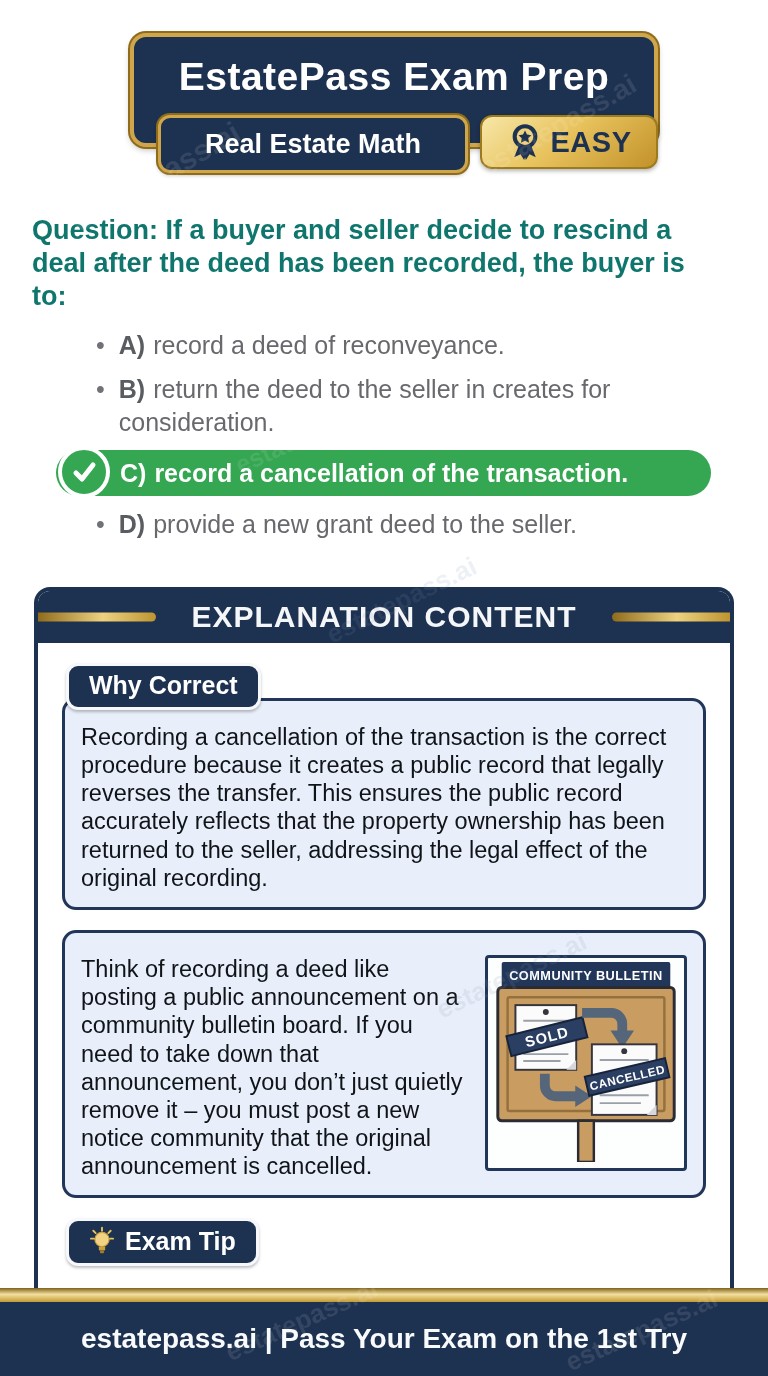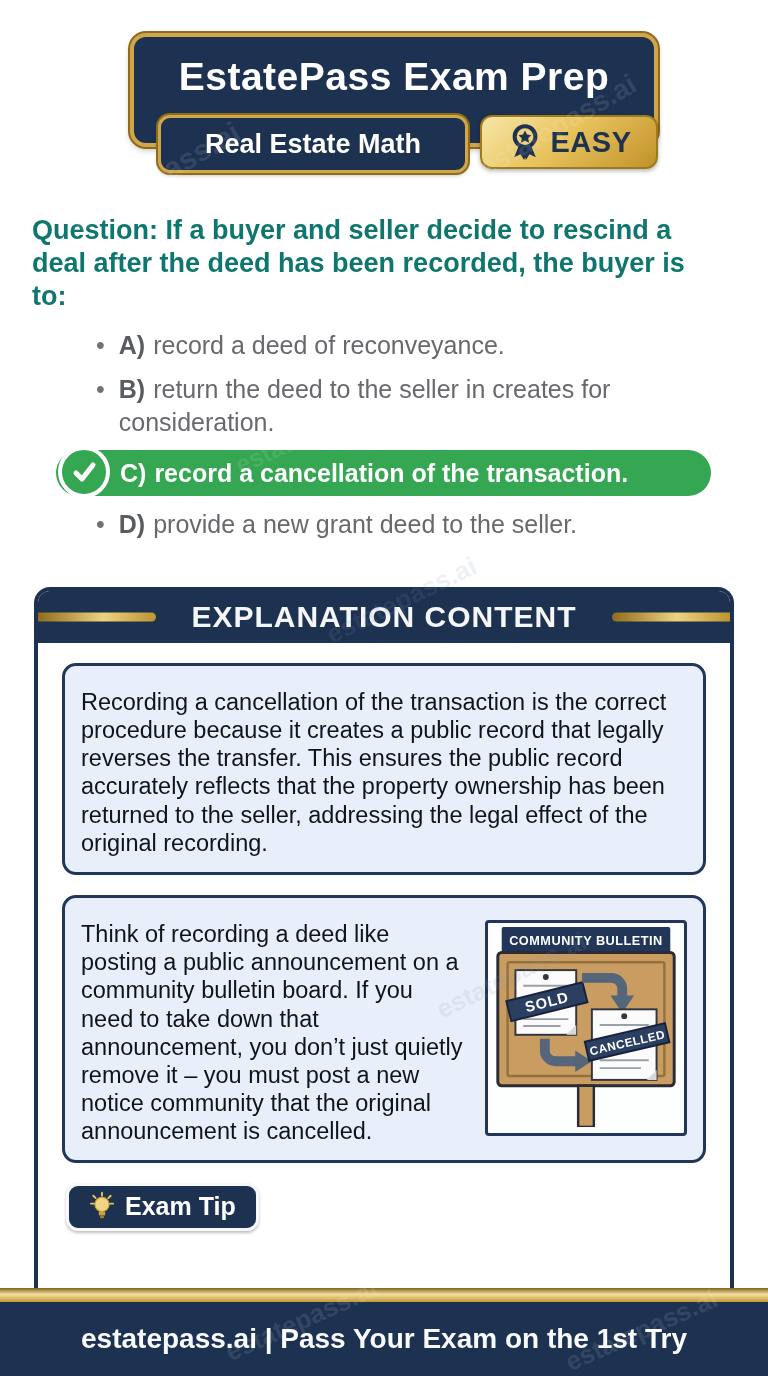--- a/index.html
+++ b/index.html
@@ -167,20 +167,23 @@
   </div>
 
   <div class="explanation">
     <div class="exp-header">
       <span class="gold-line left"></span>
       <span>EXPLANATION CONTENT</span>
       <span class="gold-line right"></span>
     </div>
 
     <div class="section">
+      <div class="sec-tab">
+        <span>Why Correct</span>
+      </div>
       <div class="sec-panel">
         <div class="sec-body">Recording a cancellation of the transaction is the correct procedure because it creates a public record that legally reverses the transfer. This ensures the public record accurately reflects that the property ownership has been returned to the seller, addressing the legal effect of the original recording.</div>
       </div>
     </div>
 
     <div class="section">
       <div class="sec-panel panel-flex">
         <div class="sec-body">Think of recording a deed like posting a public announcement on a community bulletin board. If you need to take down that announcement, you don’t just quietly remove it – you must post a new notice community that the original announcement is cancelled.</div>
         <div class="illu-box">
           <svg width="196" height="204" viewBox="0 0 200 208">

